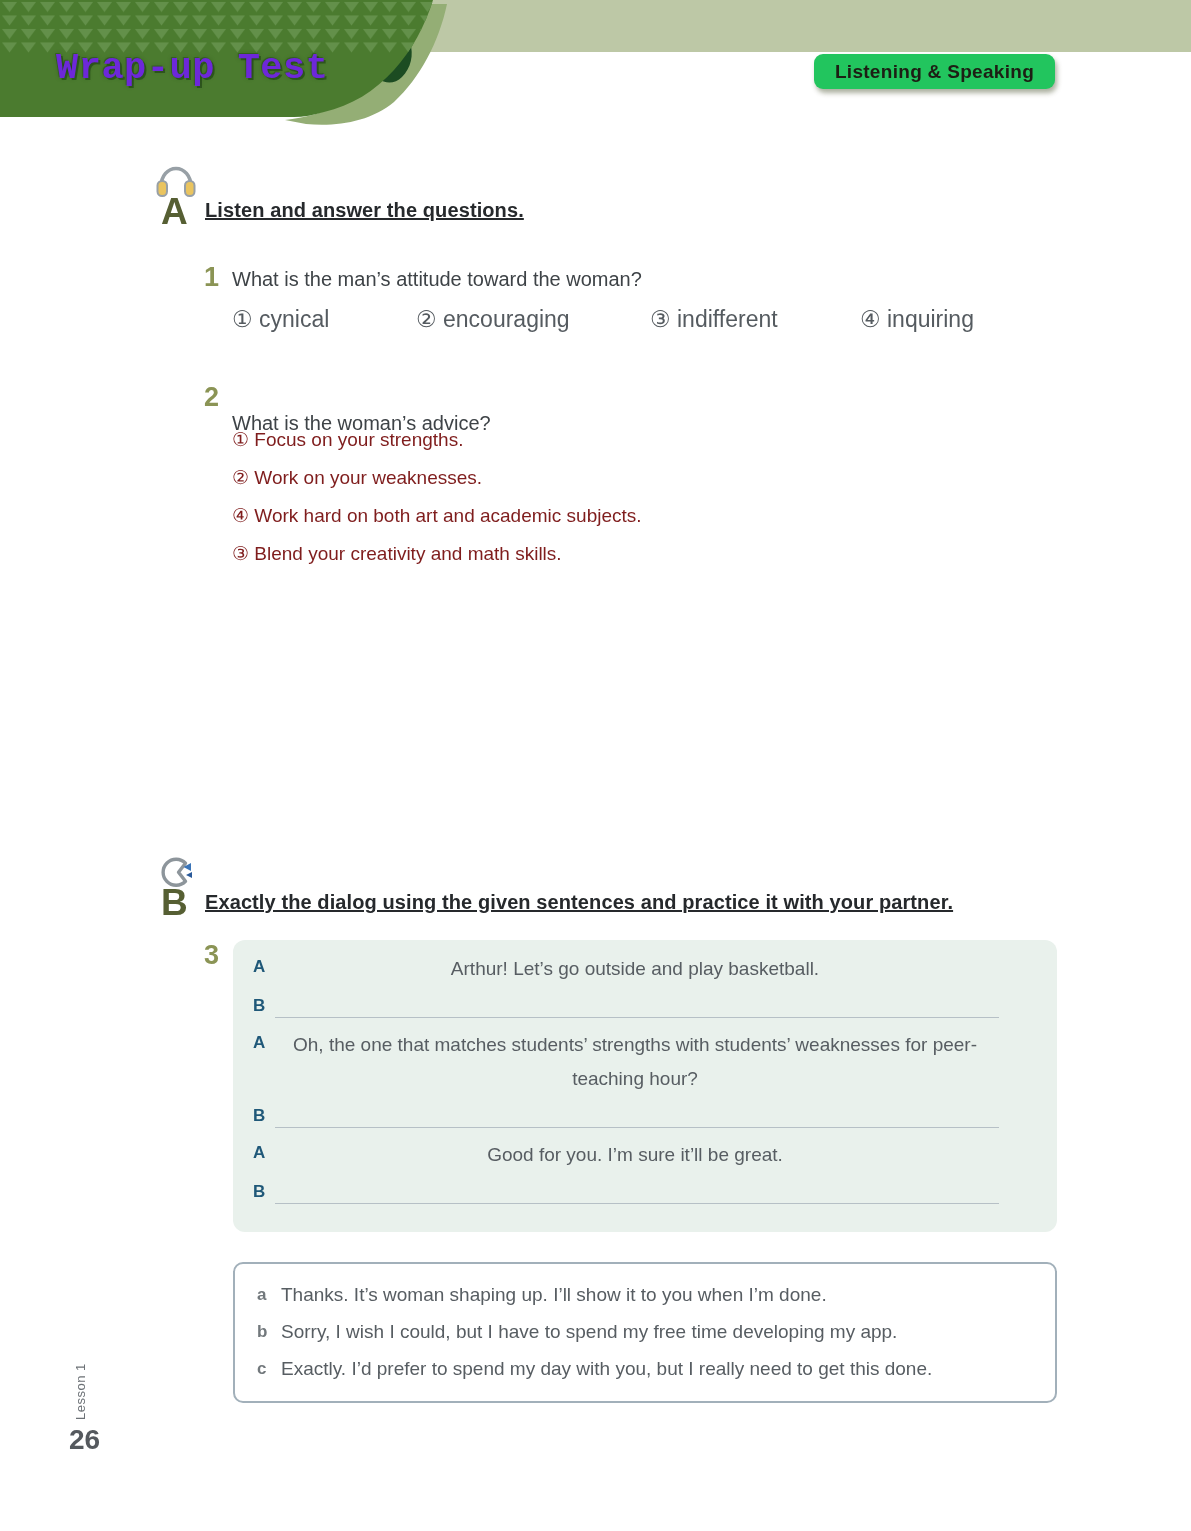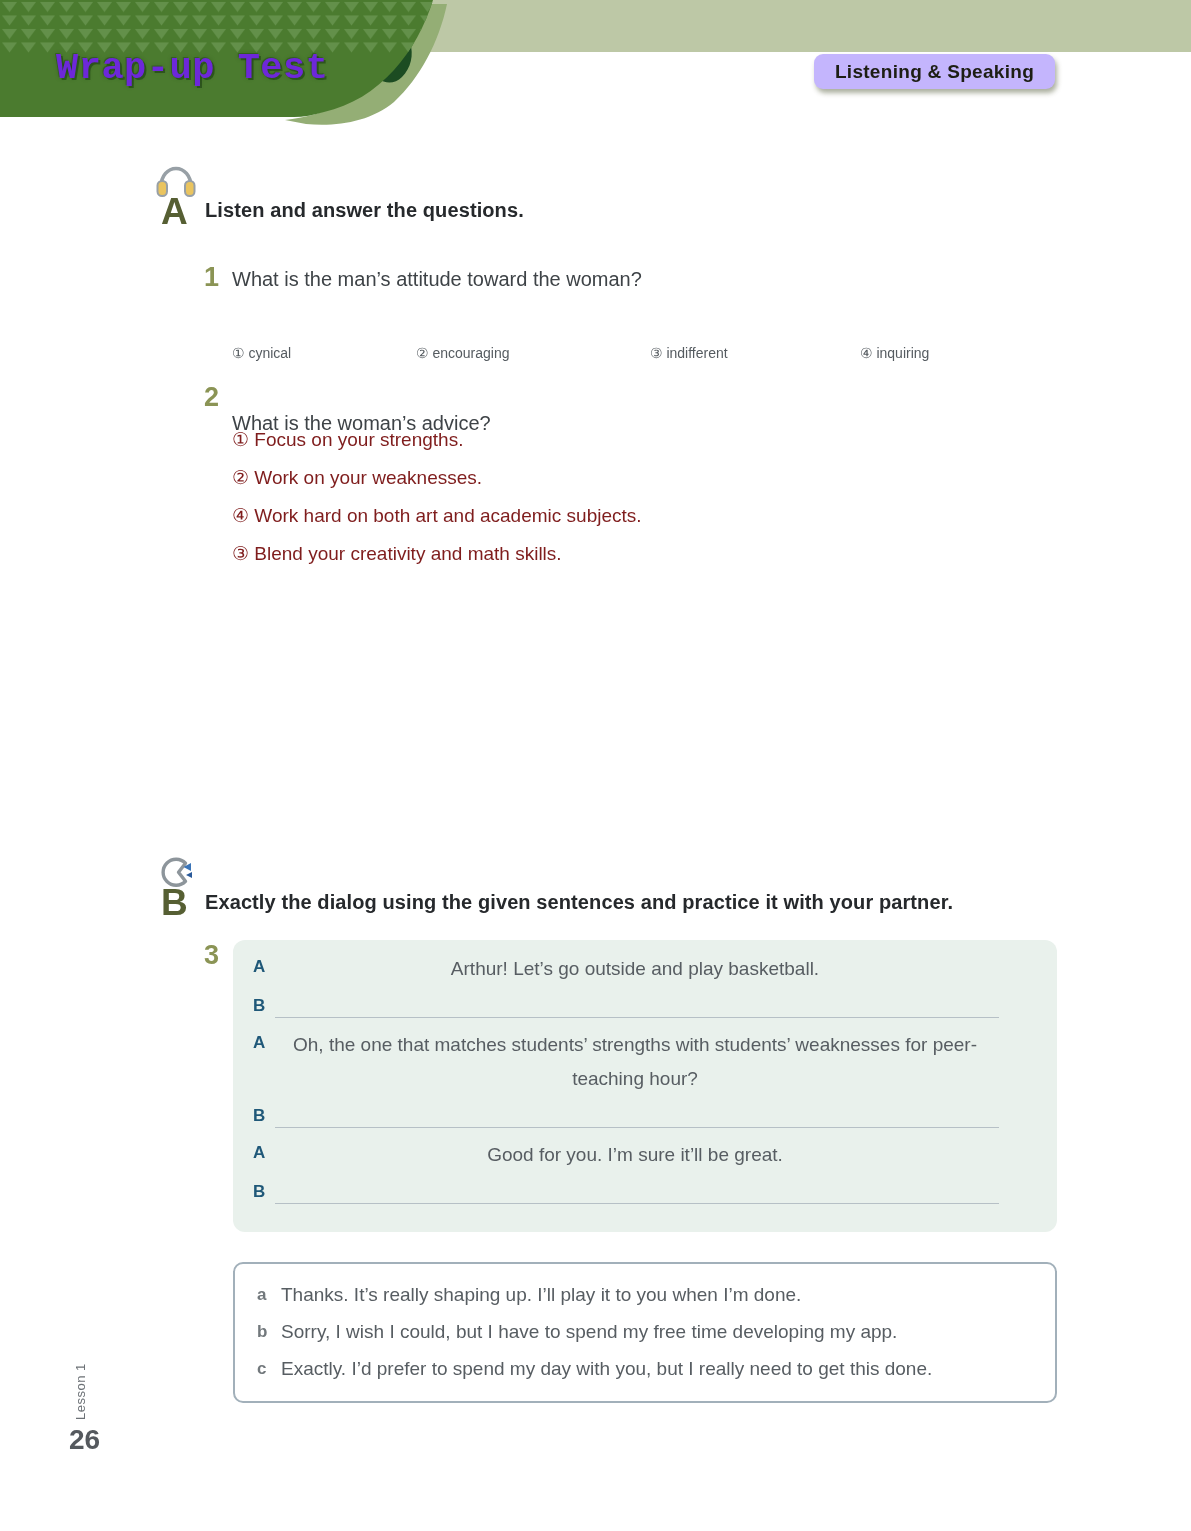--- a/index.html
+++ b/index.html
@@ -7,32 +7,32 @@
     font-family:"Liberation Sans", sans-serif; position:relative; overflow:hidden; }
 
   
   .sage-band { position:absolute; left:0; top:0; right:0; height:52px; background:#bdc8a6; }
   .banner-wrap { position:absolute; left:0; top:0; width:470px; height:132px; }
   .page-title { position:absolute; left:56px; top:47px; width:340px;
     font-family:Liberation Mono, monospace; font-weight:bold; font-size:37px; color:#6d28d9;
     letter-spacing:0.5px;
     text-shadow: 2px 2px 0 rgba(24,58,16,.55), -1px -1px 0 rgba(24,58,16,.35), 0 0 4px rgba(24,58,16,.35); }
   .badge { position:absolute; left:814px; top:54px; width:241px; height:35px;
-    background:#c4b5fd; border-radius:9px; display:flex; align-items:center; justify-content:center;
+    background:#22c55e; border-radius:9px; display:flex; align-items:center; justify-content:center;
     box-shadow:2px 4px 5px rgba(70,80,45,.45);
     font-size:19px; font-weight:700; color:#1d1e14; letter-spacing:0.3px; }
 
   
   .sec-icon { position:absolute; }
   .sec-letter { position:absolute; font-size:37px; font-weight:800; color:#565f33; line-height:38px; }
-  .sec-heading { position:absolute; font-size:20px; font-weight:700; color:#26292c; letter-spacing:0.1px; }
+  .sec-heading { position:absolute; font-size:20px; font-weight:700; color:#26292c; letter-spacing:0.1px;text-decoration:underline; }
 
   .q-num { position:absolute; font-size:27px; font-weight:600; color:#8b9455; line-height:30px; }
   .q-text { position:absolute; font-size:20px; color:#3e4347; line-height:28px; }
-  .opt-row { position:absolute; left:232px; top:306px; font-size:14px; color:#555b60; white-space:nowrap;margin-top:39px; }
+  .opt-row { position:absolute; left:232px; top:306px; font-size:23px; color:#555b60; white-space:nowrap; }
   .opt-row span { display:inline-block; }
   .opt-row .o1 { width:184px; } .opt-row .o2 { width:234px; } .opt-row .o3 { width:210px; }
   .opt-col { position:absolute; left:232px; top:421px; font-size:19px; color:#7f1d1d; line-height:38px; }
 
   
   .dialog-box { position:absolute; left:233px; top:940px; width:824px; height:292px;
     background:#e9f1ec; border-radius:12px; padding:12px 20px 0 20px; }
   .d-row { display:flex; gap:10px; }
   .d-row .d-label { width:12px; font-size:17px; font-weight:700; color:#1f5878; line-height:30px; flex:none; }
   .d-row .d-text { width:720px; font-size:19px; color:#575d62; line-height:34px;text-align:center; }
@@ -138,21 +138,21 @@
   </div>
   <div class="d-row blank">
     <div class="d-label">B</div>
     <div class="answer-line"></div>
   </div>
 </div>
 
 <div class="choices-box">
   <div class="c-row">
     <div class="c-label">a</div>
-    <div class="c-text">Thanks. It’s really shaping up. I’ll play it to you when I’m done.</div>
+    <div class="c-text">Thanks. It’s woman shaping up. I’ll show it to you when I’m done.</div>
   </div>
   <div class="c-row">
     <div class="c-label">b</div>
     <div class="c-text">Sorry, I wish I could, but I have to spend my free time developing my app.</div>
   </div>
   <div class="c-row">
     <div class="c-label">c</div>
     <div class="c-text">Exactly. I’d prefer to spend my day with you, but I really need to get this done.</div>
   </div>
 </div>

